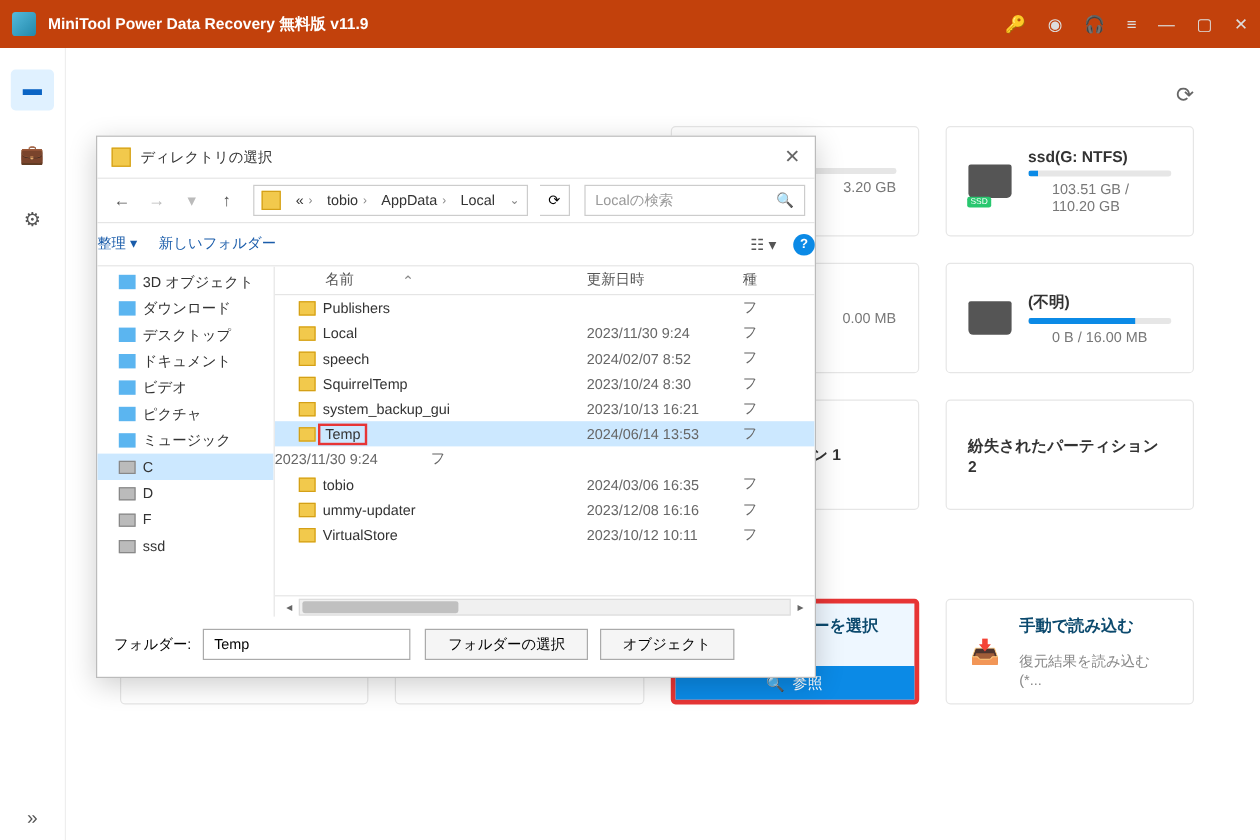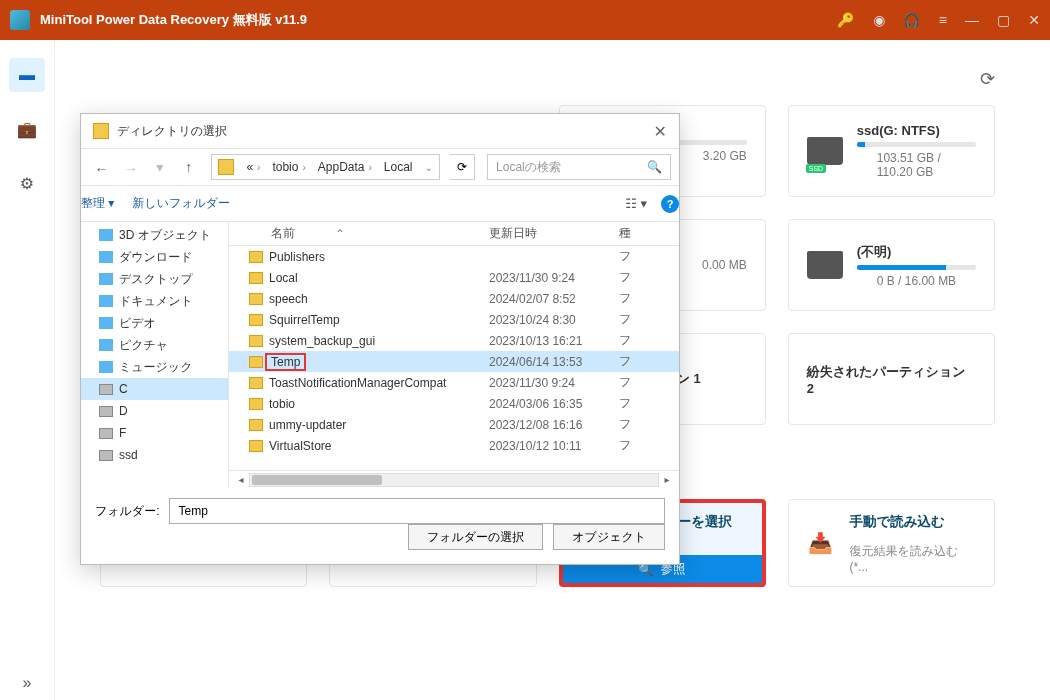--- a/index.html
+++ b/index.html
@@ -85,21 +85,21 @@
 .dlg-row.highlight .rname-box { border: 2.5px solid #e73535; padding: 0 4px; margin-left: -4px;}
 .dlg-row .rname { width: 260px; padding-left: 20px; display: flex; align-items: center; gap: 6px; color: #333; }
 .dlg-row .ricon { width: 14px; height: 12px; background: #f2c94c; border: 1px solid #d4a017; flex-shrink:0;}
 .dlg-row .rdate { width: 130px; color: #666; }
 .dlg-row .rtype { flex: 1; color: #666; }
 .dlg-hscroll { height: 18px; border-top: 1px solid #e5e5e5; display: flex; align-items: center; padding: 0 4px; }
 .dlg-hscroll .htrack { flex:1; height:14px; background:#f0f0f0; border:1px solid #ddd; position:relative;}
 .dlg-hscroll .hthumb { position:absolute; left:2px; top:1px; height:10px; width:130px; background:#c0c0c0; border-radius:2px;}
 .dlg-hscroll .harrow { width:16px; font-size:10px; color:#666; text-align:center;}
 
-.dlg-footer { padding: 10px 14px 14px; display: flex; flex-direction: column; }
+.dlg-footer { padding: 10px 14px 14px; display: flex; flex-direction: row; gap: 12px; }
 .dlg-folder-row { display: flex; align-items: center; gap: 10px; font-size: 12px; }
 .dlg-folder-row input { flex: 1; height: 26px; border: 1px solid #aaa; padding: 0 8px; font-size: 12px; }
 .dlg-btn-row { display: flex; justify-content: flex-end; gap: 10px; }
 .dlg-btn { height: 26px; padding: 0 18px; border: 1px solid #aaa; background: #f5f5f5; font-size: 12px; cursor: pointer; }
 </style>
 </head>
 <body>
 
 <div class="titlebar">
   <div class="logo"></div>
@@ -362,24 +362,20 @@
           </div>
           <div class="dlg-row sel highlight">
             <div class="rname">
               <span class="ricon"></span>
               <span class="rname-box">Temp</span>
             </div>
             <div class="rdate">2024/06/14 13:53</div>
             <div class="rtype">フ</div>
           </div>
           <div class="dlg-row">
-            <div class="rname">
-              <span class="ricon"></span>
-              <span class="">ToastNotificationManagerCompat</span>
-            </div>
             <div class="rdate">2023/11/30 9:24</div>
             <div class="rtype">フ</div>
           </div>
           <div class="dlg-row">
             <div class="rname">
               <span class="ricon"></span>
               <span class="">tobio</span>
             </div>
             <div class="rdate">2024/03/06 16:35</div>
             <div class="rtype">フ</div>

